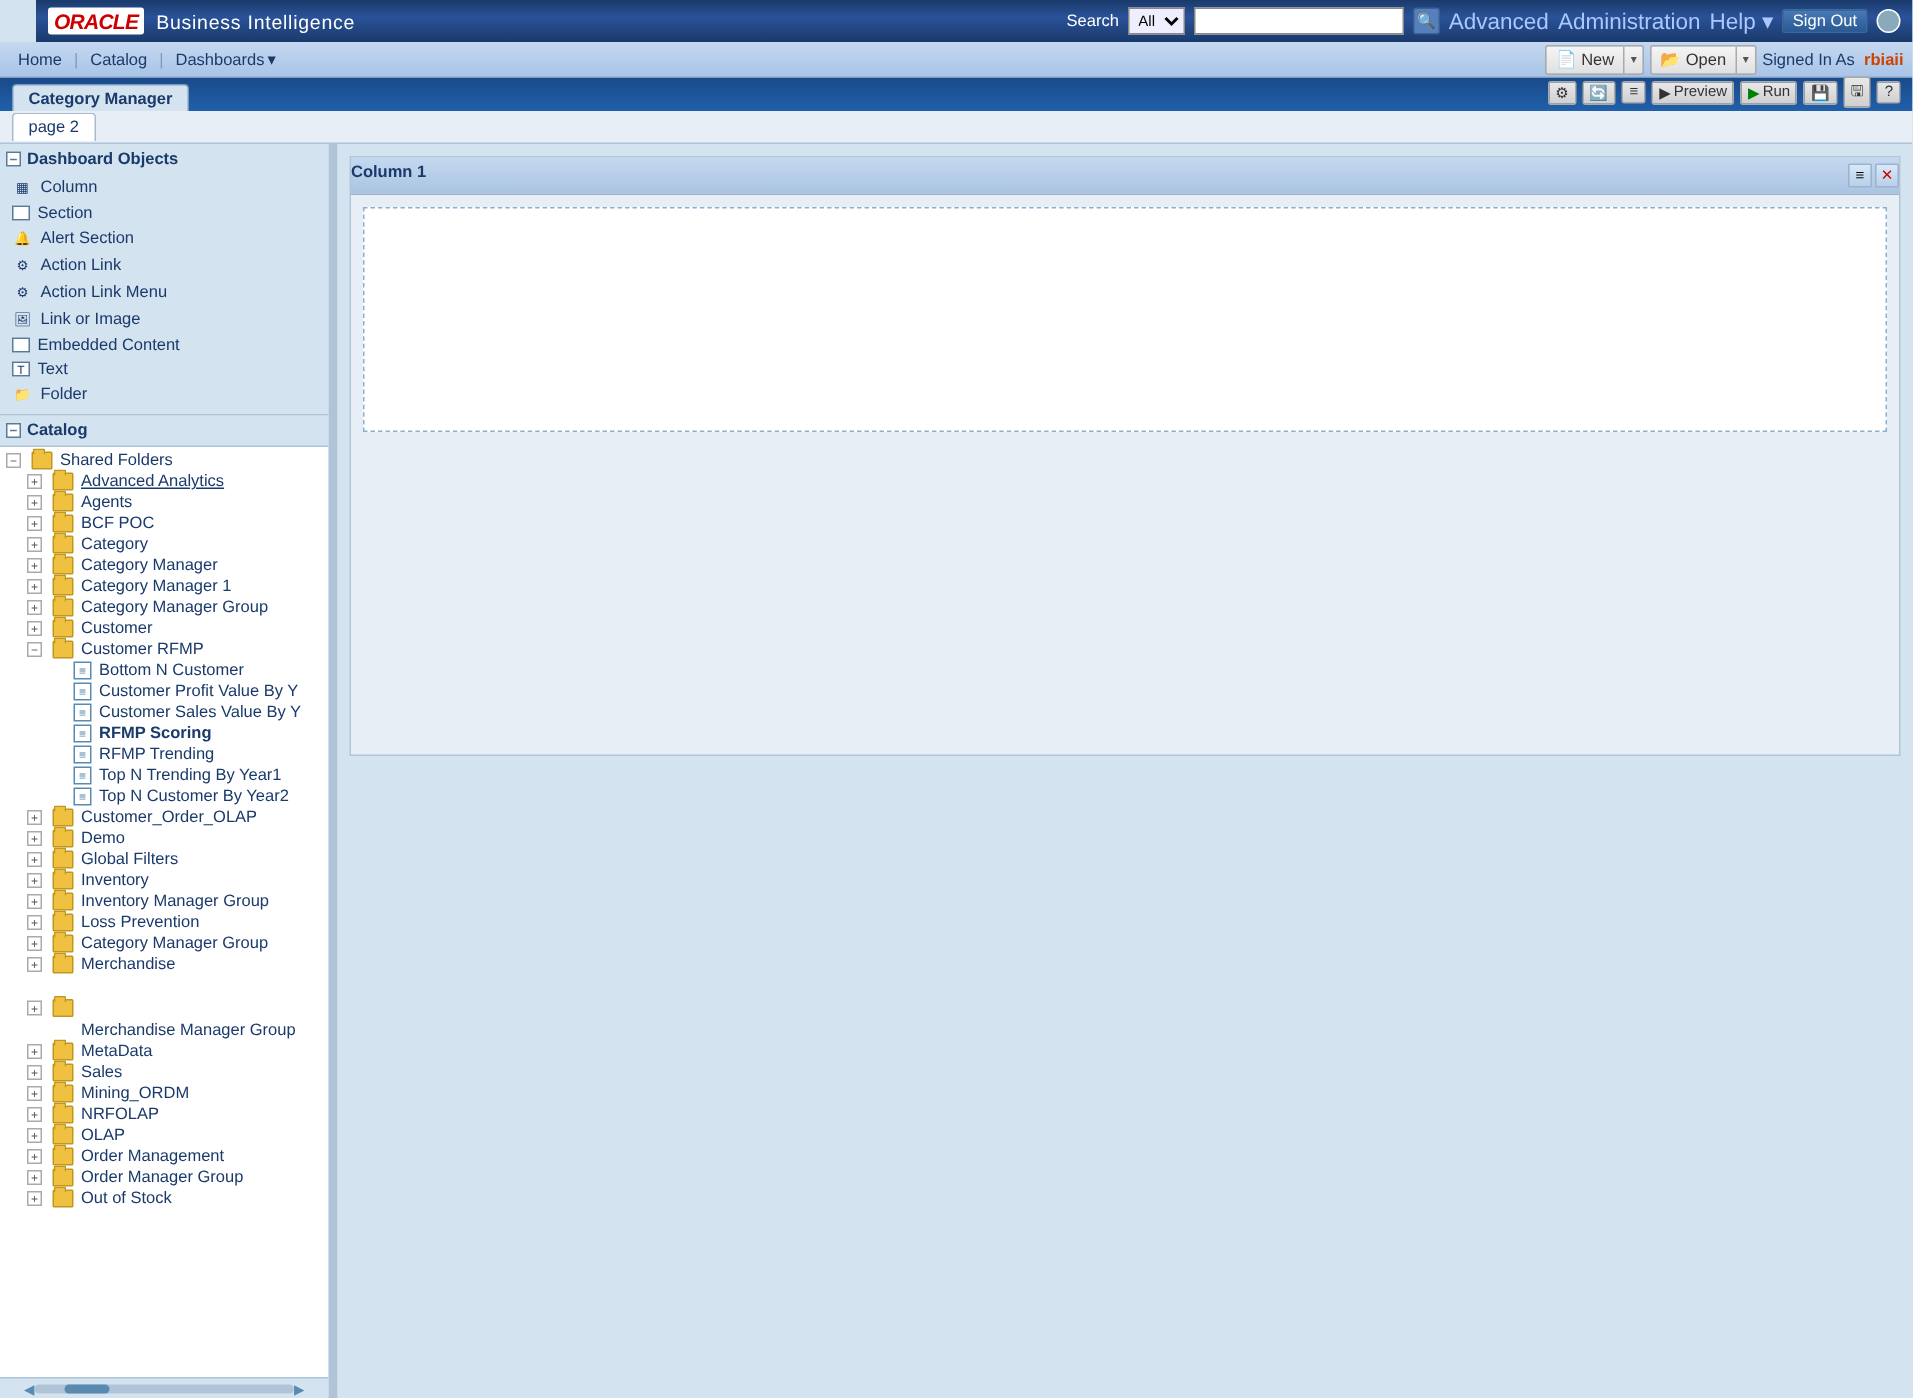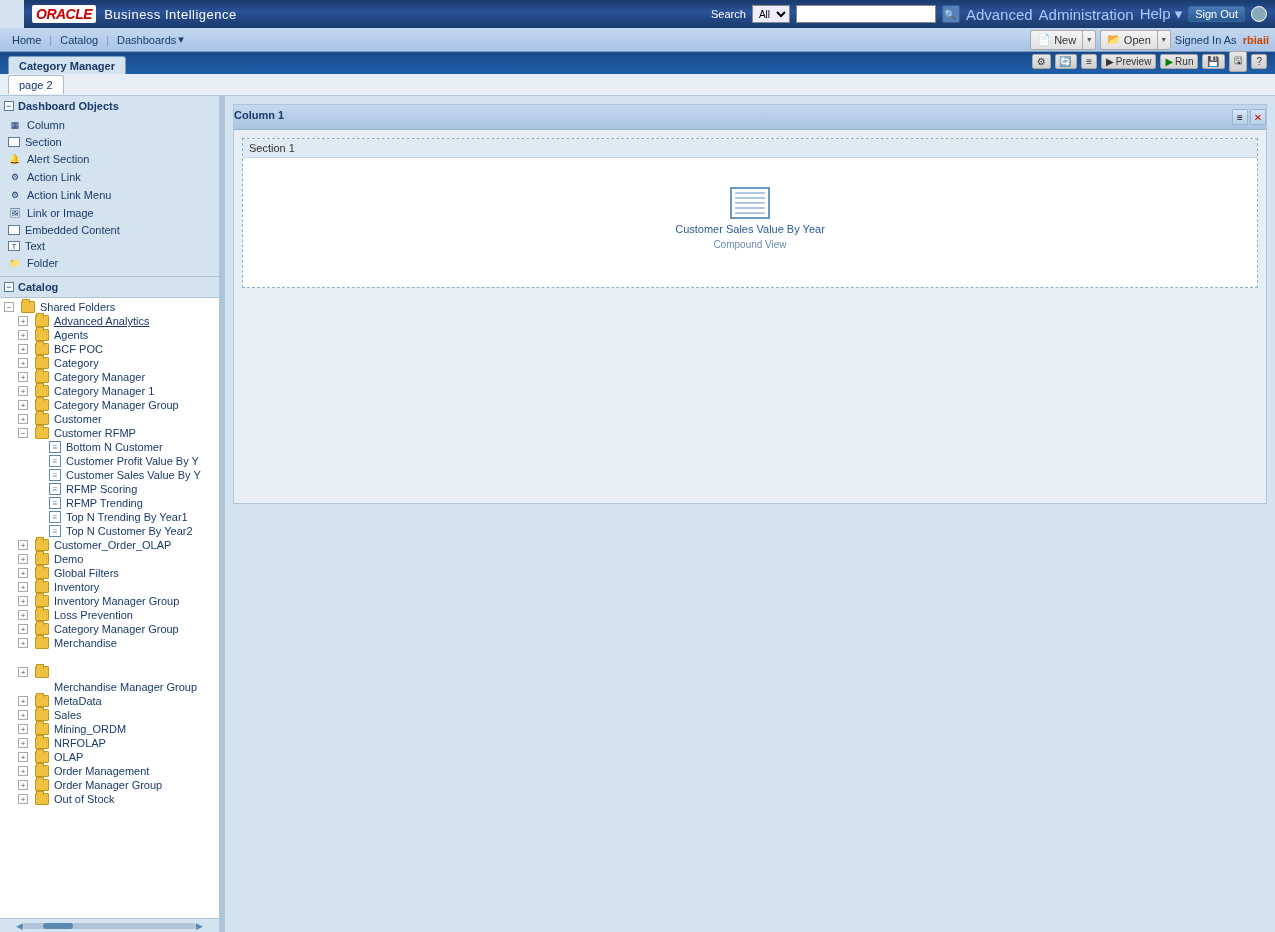--- a/index.html
+++ b/index.html
@@ -674,21 +674,21 @@
         <div class="tree-item indent2">
           <span style="width:10px;"></span>
           <span style="width:3px;"></span>
           <span class="report-icon"></span>
           <span style="margin-left:3px;">Customer Sales Value By Y</span>
         </div>
         <div class="tree-item indent2">
           <span style="width:10px;"></span>
           <span style="width:3px;"></span>
           <span class="report-icon"></span>
-          <span style="margin-left:3px;">RFMP Scoring</span>
+          <span style="margin-left:3px;font-weight:bold;">RFMP Scoring</span>
         </div>
         <div class="tree-item indent2">
           <span style="width:10px;"></span>
           <span style="width:3px;"></span>
           <span class="report-icon"></span>
           <span style="margin-left:3px;">RFMP Trending</span>
         </div>
         <div class="tree-item indent2">
           <span style="width:10px;"></span>
           <span style="width:3px;"></span>
@@ -824,28 +824,18 @@
     <div id="column1-container">
       <div id="column1-header">
         <span id="column1-title">Column 1</span>
         <div id="column1-actions">
           <button class="col-action-btn" title="Column Options">≡</button>
           <button class="col-action-btn" title="Delete Column" style="color:#c00;">✕</button>
         </div>
       </div>
 
       <div id="section1-container">
-        <div id="section1-header">
-          <span>Section 1</span>
-        </div>
-        <div id="section1-content">
-          <div id="report-placeholder">
-            <div id="report-icon-large"></div>
-            <div id="report-caption">Customer Sales Value By Year</div>
-            <div id="report-subcaption">Compound View</div>
-          </div>
-        </div>
       </div>
 
     </div>
 
   </div>
 </div>
 
 </body></html>

